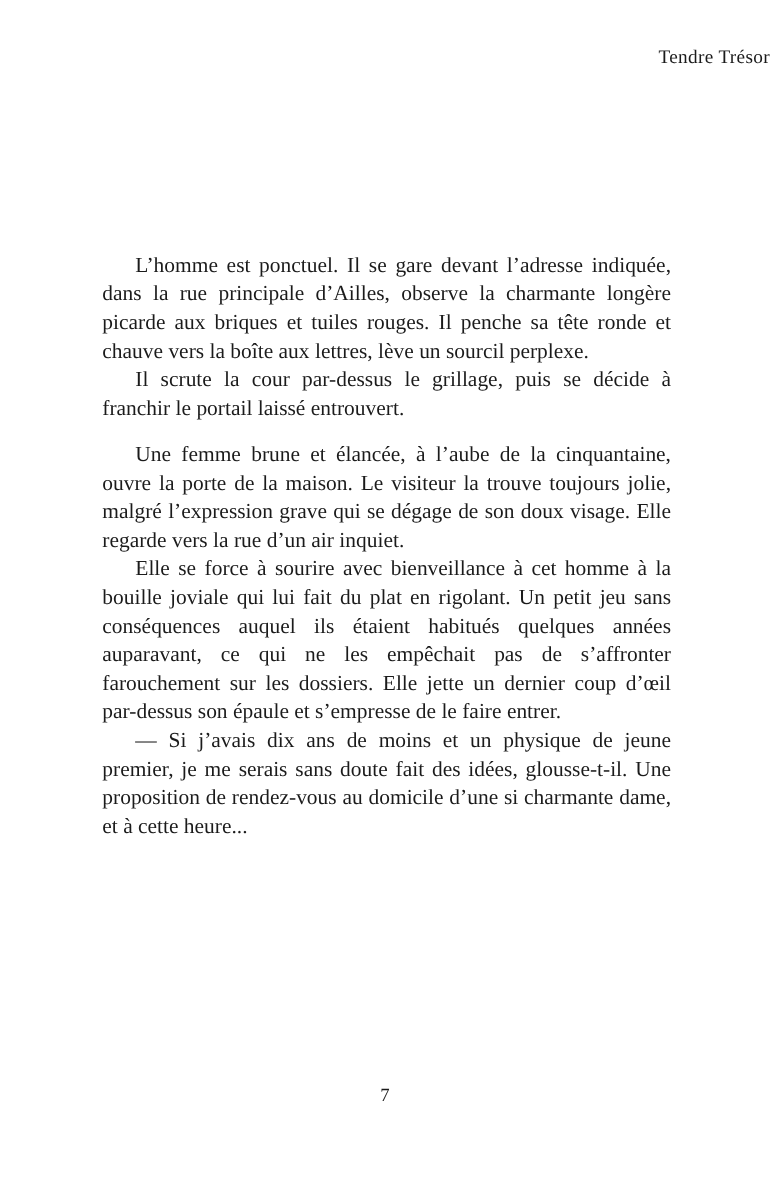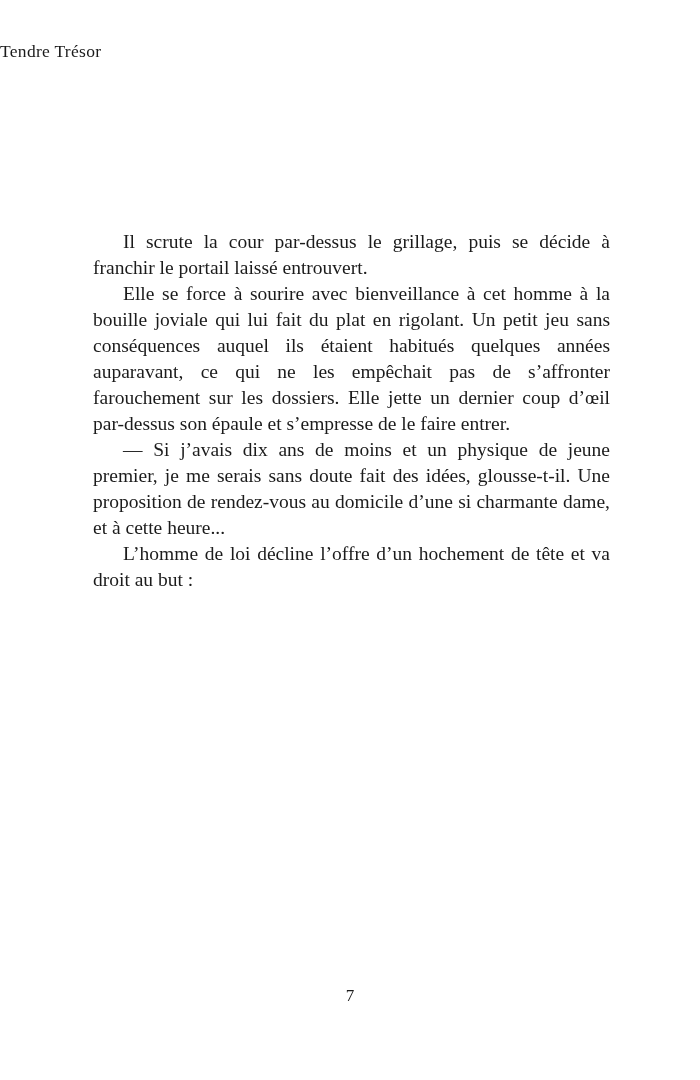--- a/index.html
+++ b/index.html
@@ -15,21 +15,21 @@
     height: 1080px;
     background: #ffffff;
     color: #1b1b1b;
     overflow: hidden;
   }
   .running-header {
     position: absolute;
     top: 41px;
     left: 0;
     width: 100%;
-    text-align: left;
+    text-align: right;
     font-size: 17.5px;
     letter-spacing: 0.3px;
   }
   .body-text {
     position: absolute;
     top: 229px;
     left: 93px;
     width: 517px;
     font-size: 19.5px;
     line-height: 26px;
@@ -51,20 +51,21 @@
     font-size: 17px;
   }
 </style>
 </head>
 <body>
 
 <div class="page">
   <div class="running-header">Tendre Trésor</div>
 
   <div class="body-text">
+      <p>L’homme est ponctuel. Il se gare devant l’adresse indiquée, dans la rue principale d’Ailles, observe la charmante longère picarde aux briques et tuiles rouges. Il penche sa tête ronde et chauve vers la boîte aux lettres, lève un sourcil perplexe.</p>
       <p>Il scrute la cour par-dessus le grillage, puis se décide à franchir le portail laissé entrouvert.</p>
+      <p class="section-break">Une femme brune et élancée, à l’aube de la cinquantaine, ouvre la porte de la maison. Le visiteur la trouve toujours jolie, malgré l’expression grave qui se dégage de son doux visage. Elle regarde vers la rue d’un air inquiet.</p>
       <p>Elle se force à sourire avec bienveillance à cet homme à la bouille joviale qui lui fait du plat en rigolant. Un petit jeu sans conséquences auquel ils étaient habitués quelques années auparavant, ce qui ne les empêchait pas de s’affronter farouchement sur les dossiers. Elle jette un dernier coup d’œil par-dessus son épaule et s’empresse de le faire entrer.</p>
       <p>— Si j’avais dix ans de moins et un physique de jeune premier, je me serais sans doute fait des idées, glousse-t-il. Une proposition de rendez-vous au domicile d’une si charmante dame, et à cette heure...</p>
-      <p>L’homme de loi décline l’offre d’un hochement de tête et va droit au but&nbsp;:</p>
     </div>
 
   <div class="folio">7</div>
 </div>
 
 </body></html>

